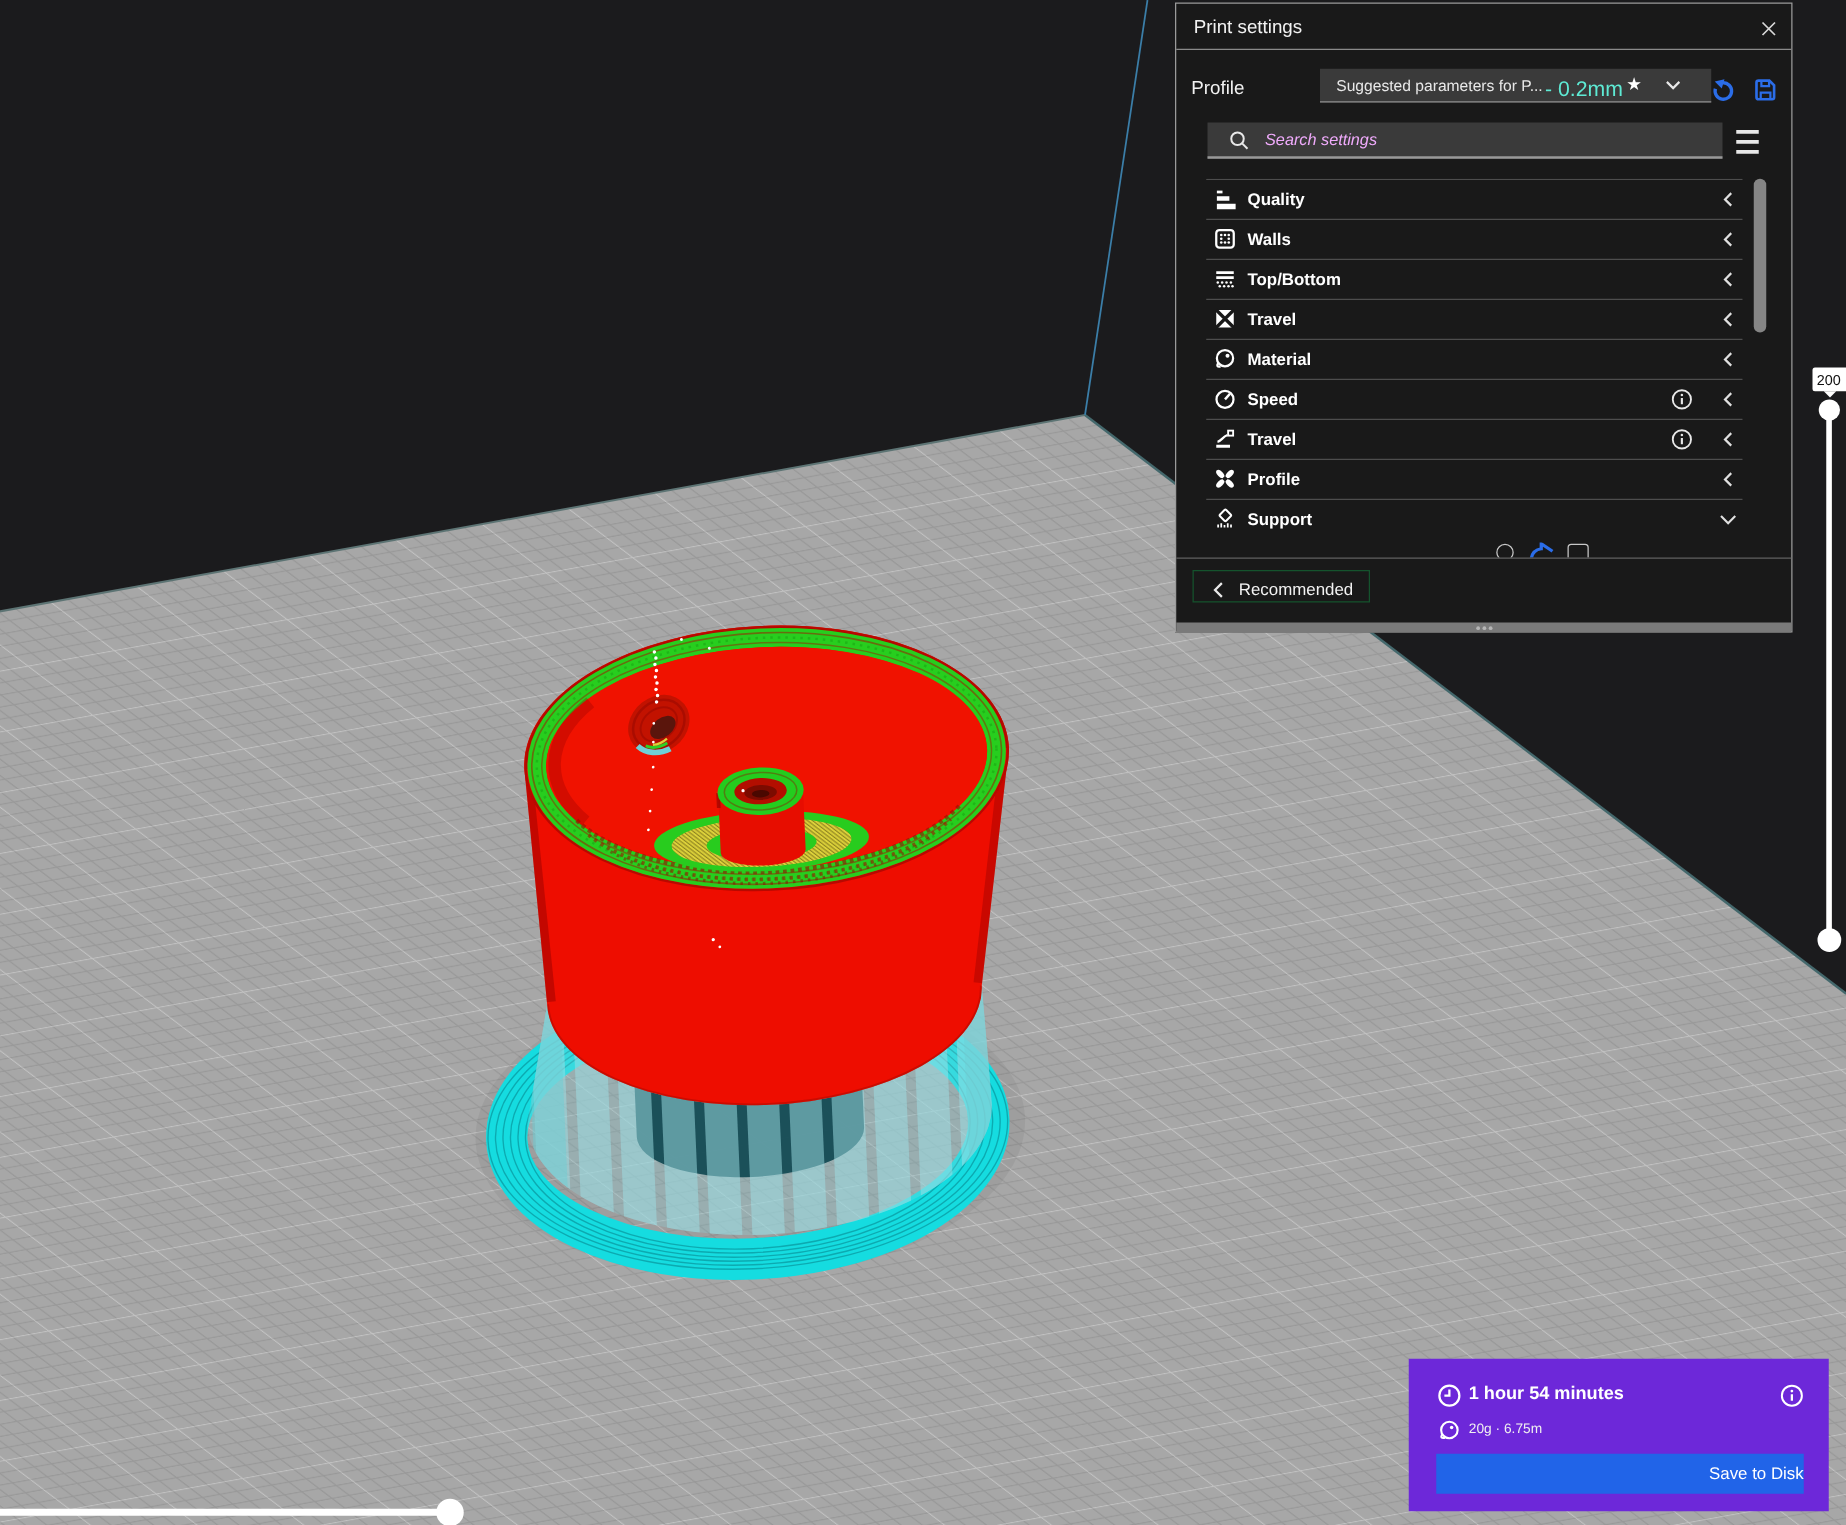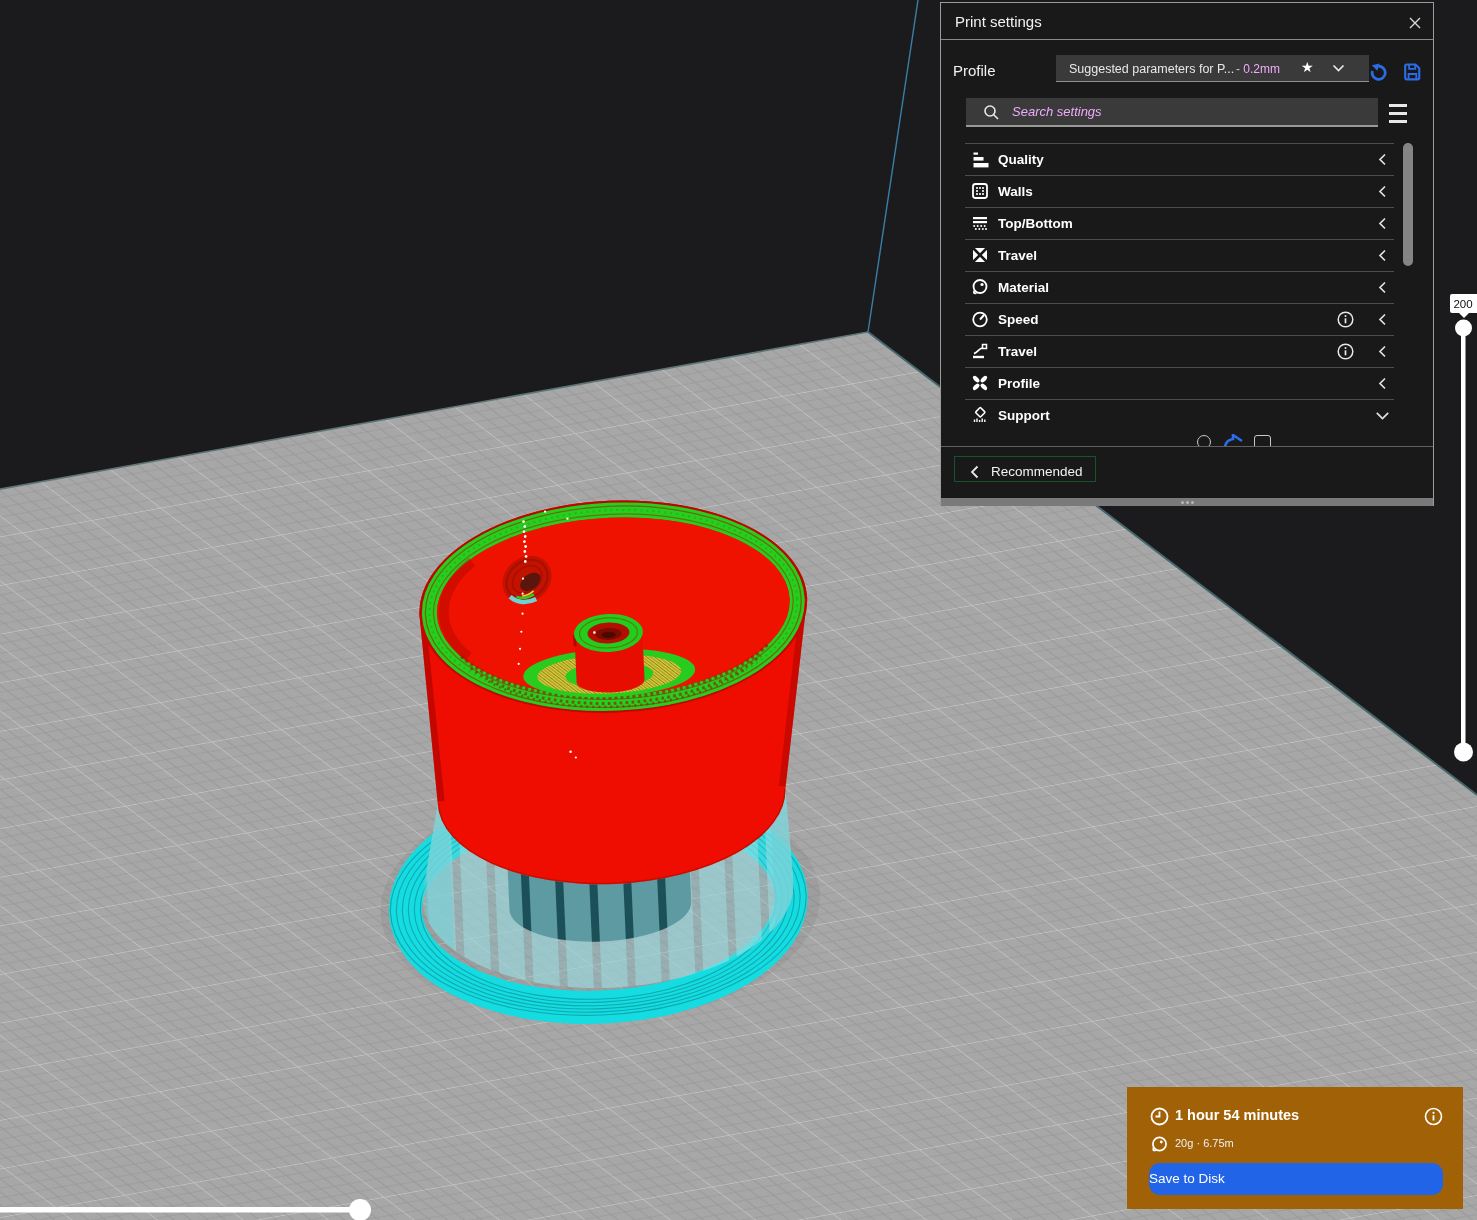--- a/index.html
+++ b/index.html
@@ -185,21 +185,21 @@
     <div class="abs" style="left:14px;top:10px;font-size:15px;color:#f2f2f2;">Print settings</div>
     <svg class="abs" style="left:468px;top:14px" width="12" height="12" viewBox="0 0 12 12">
       <path d="M1,1 L11,11 M11,1 L1,11" stroke="#d8d8d8" stroke-width="1.4"></path>
     </svg>
   </div>
 
   <div class="abs" style="left:12px;top:59px;font-size:15px;color:#f2f2f2;">Profile</div>
   <div class="abs" style="left:115px;top:52px;width:313px;height:27px;background:#3a3a3a;
        border-bottom:1px solid #8f8f8f;box-sizing:border-box;">
     <div class="abs" style="left:13px;top:7px;font-size:12.5px;color:#e8e8e8;white-space:nowrap;">Suggested parameters for P...</div>
-    <div class="abs" style="left:180px;top:7px;font-size:12px;color:#f0abfc;white-space:nowrap;">- 0.2mm</div>
+    <div class="abs" style="left:180px;top:7px;font-size:17px;color:#5eead4;white-space:nowrap;">- 0.2mm</div>
     <div class="abs" style="left:245px;top:4px;font-size:14px;color:#fff;">★</div>
     <svg class="abs" style="left:276px;top:9px" width="13" height="9" viewBox="0 0 13 9">
       <path d="M1.5,1.5 L6.5,6.5 L11.5,1.5" stroke="#e8e8e8" stroke-width="1.7" fill="none"></path>
     </svg>
   </div>
 
   <svg class="abs" style="left:429px;top:60px" width="19" height="19" viewBox="0 0 19 19">
     <path d="M8.4,3.2 A6.6,6.6 0 1 1 2.3,8.0" stroke="#2b6de8" stroke-width="2.7" fill="none"></path>
     <path d="M9.6,0.4 L1.8,2.2 L7.4,7.8 Z" fill="#2b6de8"></path>
   </svg>
@@ -371,34 +371,34 @@
     </svg>
     <div class="abs" style="left:36px;top:7px;font-size:13.5px;color:#f2f2f2;">Recommended</div>
   </div>
   <div class="abs" style="left:0px;top:495px;width:492px;height:8px;background:#7a7a7a;">
     <div class="abs" style="left:240px;top:3px;width:3px;height:3px;border-radius:50%;background:#b5b5b5;"></div>
     <div class="abs" style="left:245px;top:3px;width:3px;height:3px;border-radius:50%;background:#b5b5b5;"></div>
     <div class="abs" style="left:250px;top:3px;width:3px;height:3px;border-radius:50%;background:#b5b5b5;"></div>
   </div>
 </div>
 
-<div class="abs" style="left:1127px;top:1087px;width:336px;height:122px;background:#a16207;color:#fff;">
+<div class="abs" style="left:1127px;top:1087px;width:336px;height:122px;background:#6d28d9;color:#fff;">
   <svg class="abs" style="left:23px;top:20px" width="19" height="19" viewBox="0 0 19 19">
     <circle cx="9.5" cy="9.5" r="8" stroke="#fff" stroke-width="1.8" fill="none"></circle>
     <path d="M9.5,4.5 L9.5,9.5 L5.5,9.5" stroke="#fff" stroke-width="1.8" fill="none"></path>
   </svg>
   <div class="abs" style="left:48px;top:20px;font-size:14.5px;font-weight:bold;">1 hour 54 minutes</div>
   <svg class="abs" style="left:297px;top:20px" width="19" height="19" viewBox="0 0 19 19">
     <circle cx="9.5" cy="9.5" r="8" stroke="#fff" stroke-width="1.6" fill="none"></circle>
     <circle cx="9.5" cy="5.8" r="1.1" fill="#fff"></circle>
     <path d="M9.5,8.3 L9.5,13.5" stroke="#fff" stroke-width="1.8"></path>
   </svg>
   <svg class="abs" style="left:24px;top:49px" width="17" height="17" viewBox="0 0 17 17">
     <circle cx="8.5" cy="8" r="6.6" stroke="#fff" stroke-width="1.7" fill="none"></circle>
     <circle cx="10.3" cy="6" r="1.4" fill="#fff"></circle>
     <path d="M2.6,11.5 Q0.8,15.3 5.2,14.2" stroke="#fff" stroke-width="1.7" fill="none"></path>
   </svg>
   <div class="abs" style="left:48px;top:50px;font-size:11px;color:#f0f0f0;">20g · 6.75m</div>
   <div class="abs" style="left:22px;top:76px;width:294px;height:32px;background:#2164e8;
-       text-align:left;line-height:32px;font-size:13.5px;color:#fff;border-radius:11px;">Save to Disk</div>
+       text-align:right;line-height:32px;font-size:13.5px;color:#fff;">Save to Disk</div>
 </div>
 
 </div>
 
 </body></html>

